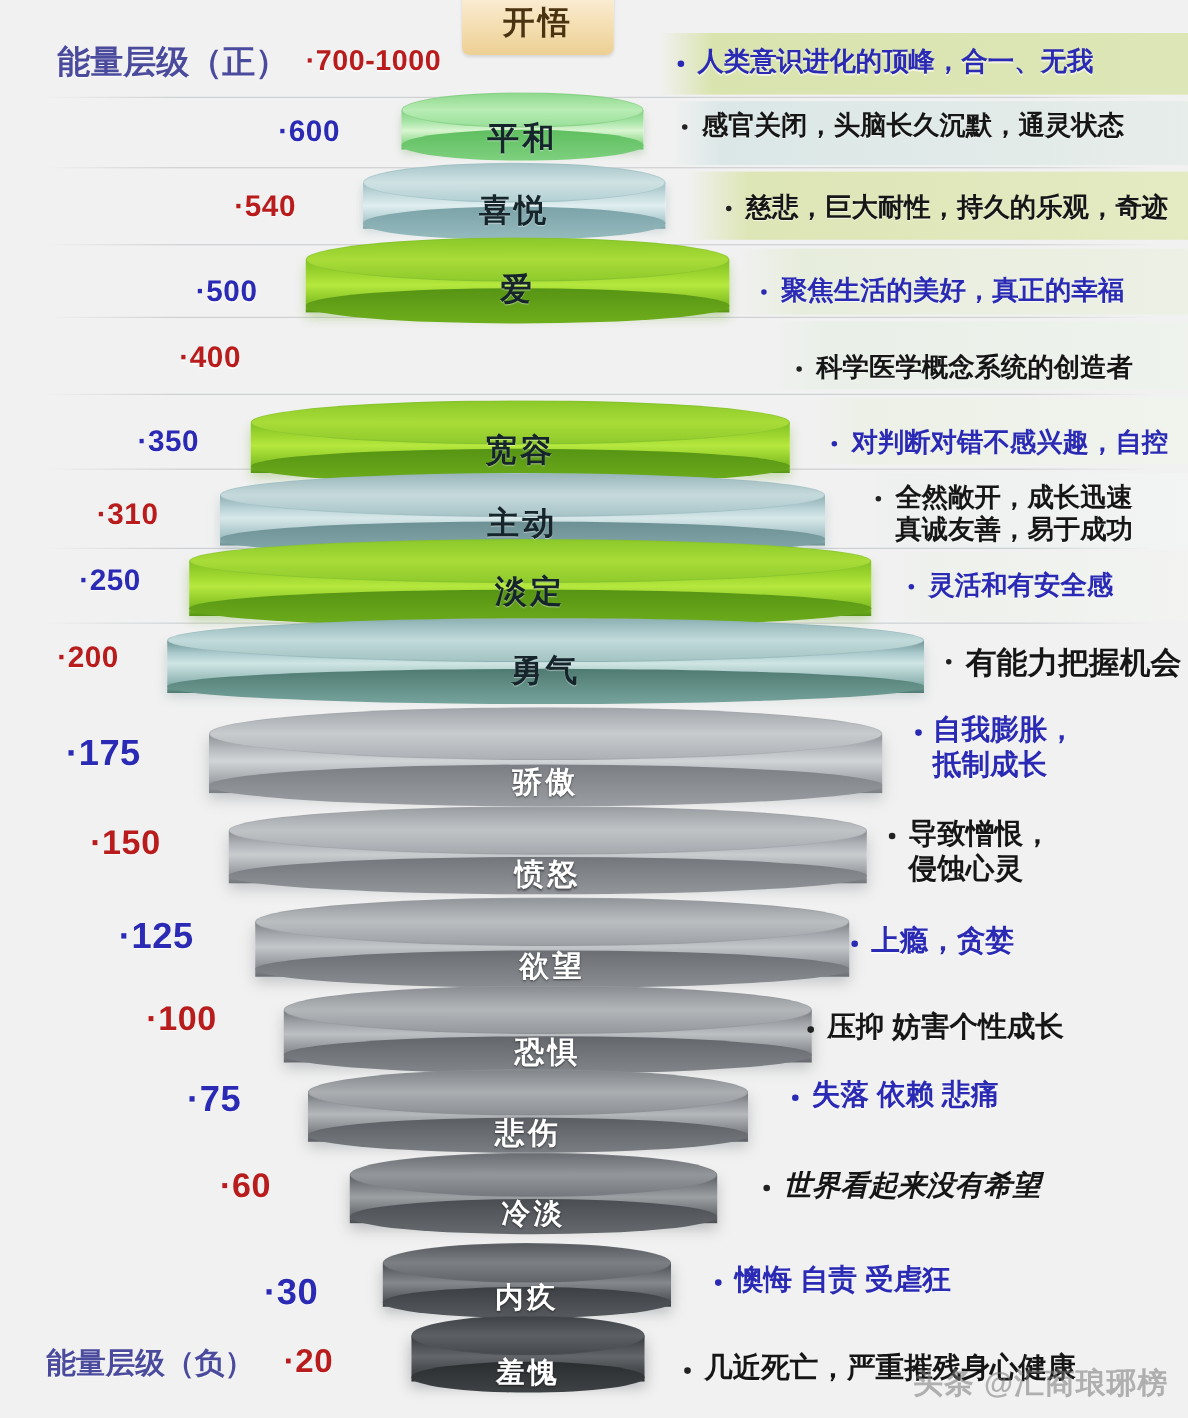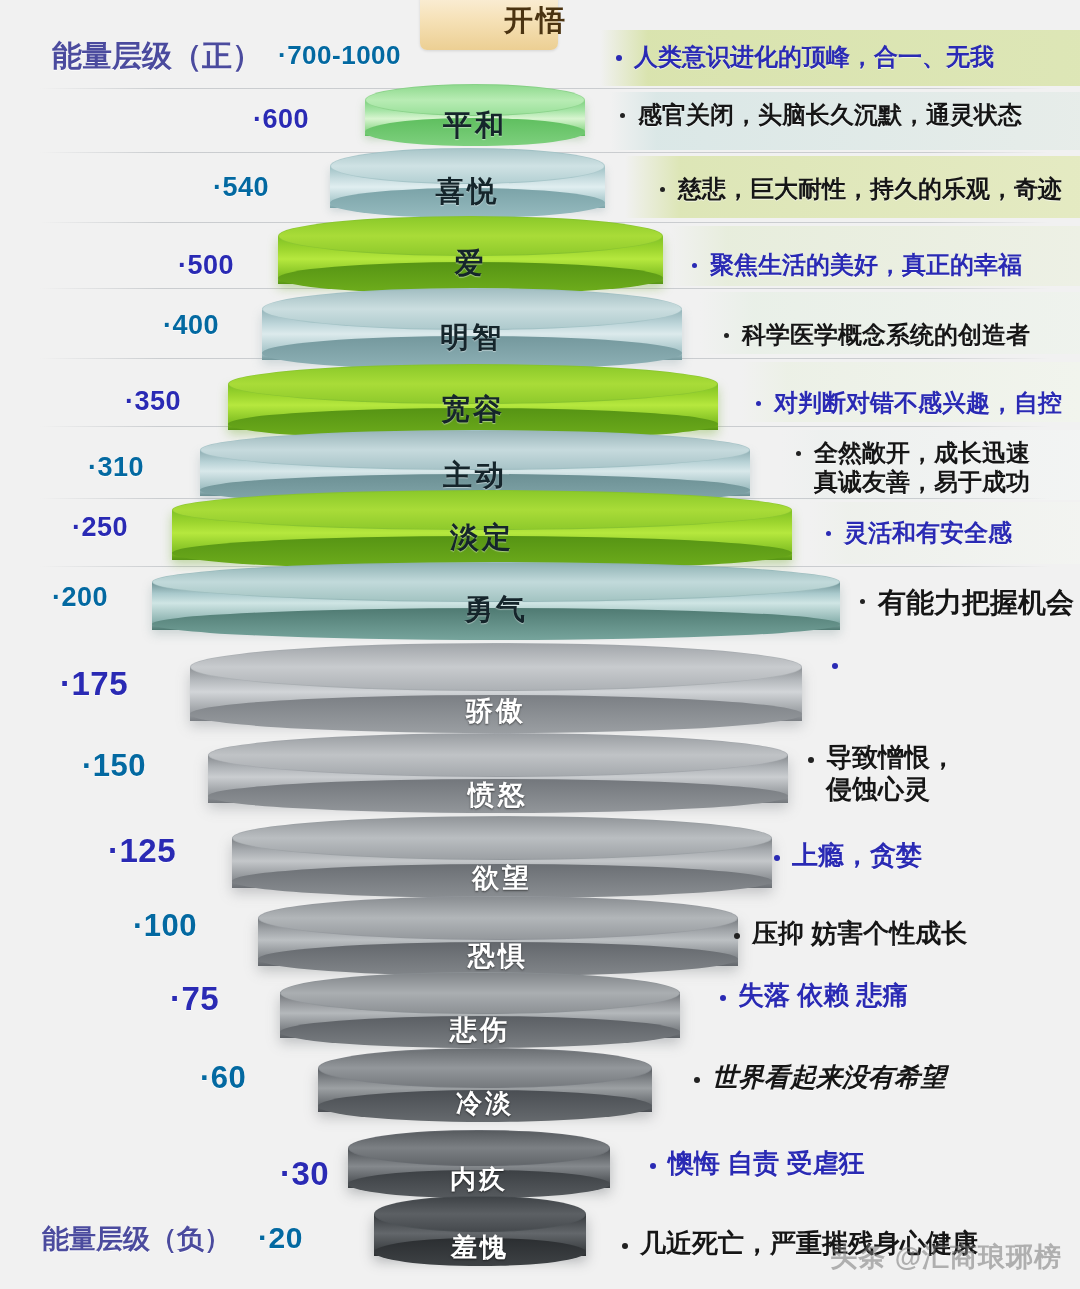--- a/index.html
+++ b/index.html
@@ -20,21 +20,21 @@
 
   
   .num{
     position:absolute;
     white-space:nowrap;
     font-weight:bold;
     letter-spacing:.5px;
     text-shadow:0 1px 0 rgba(255,255,255,.8);
   }
   .num.blue{color:#2a2ab4;}
-  .num.dark{color:#0369a1;text-align:right;}
+  .num.dark{color:#b91c1c;text-align:right;}
 
   
   .disc{position:absolute;}
   .disc .top{
     position:absolute;left:0;top:0;width:100%;
     border-radius:50%;
   }
   .disc .body{
     position:absolute;left:0;width:100%;
     overflow:hidden;
@@ -42,21 +42,21 @@
   .disc .bot{
     position:absolute;left:0;bottom:0;width:100%;border-radius:50%;
   }
   .disc .lbl{
     position:absolute;left:0;width:100%;text-align:center;
     font-weight:bold;z-index:6;
     letter-spacing:3px;
   }
   .lbl.dark{color:#15252b;text-shadow:0 1px 1px rgba(255,255,255,.45);}
   .lbl.light{color:#ffffff;text-shadow:0 1px 2px rgba(0,0,0,.55);}
-  .lbl.brown{color:#4a3311;padding-left:47px;}
+  .lbl.brown{color:#4a3311;}
 
   
   .desc{
     position:absolute;
     font-weight:bold;
     line-height:1.22;
     white-space:pre-line;
     text-shadow:0 1px 0 rgba(255,255,255,.6);
   }
   .desc.blue{color:#2a2ab4;}
@@ -149,26 +149,20 @@
   <div class="disc" style="left:278px;top:216px;width:385px;height:78px;">
     <div class="body" style="top:20px;height:48px;background:linear-gradient(to bottom,#7fc224 0%,#9ed62f 28%,#b6e83e 48%,#7fbe22 84%,#569414 100%);box-shadow:0 4px 10px rgba(110,170,40,.4);"></div>
     <div class="top" style="height:40px;background:linear-gradient(to bottom,#8bc92a 0%,#a9dc38 50%,#8fca2c 100%);border:1px solid rgba(130,190,50,.6);box-sizing:border-box;"></div>
     <div class="bot" style="height:32px;bottom:0;background:linear-gradient(to bottom,#569414,#6fae1c);"></div>
     <div class="lbl dark" style="top:28px;font-size:29px;">爱</div>
   </div>
   <div class="num blue" style="left:178px;top:250px;font-size:27px;">·500</div>
   <div class="desc blue" style="left:710px;top:250px;font-size:24px;">聚焦生活的美好，真正的幸福</div>
   <div style="position:absolute;left:692px;top:263px;width:5px;height:5px;border-radius:50%;background:#2a2ab4;"></div>
 
-  <div class="disc" style="left:262px;top:288px;width:420px;height:82px;">
-    <div class="body" style="top:22px;height:50px;background:linear-gradient(to bottom,#96b6bb 0%,#bed6da 28%,#dceaec 48%,#a2c2c6 85%,#74989d 100%);box-shadow:0 4px 10px rgba(120,150,155,.3);"></div>
-    <div class="top" style="height:42px;background:linear-gradient(to bottom,#a2bec2 0%,#cbdee0 50%,#aecacd 100%);border:1px solid rgba(150,185,190,.5);box-sizing:border-box;"></div>
-    <div class="bot" style="height:34px;bottom:0;background:linear-gradient(to bottom,#74989d,#8fb2b7);"></div>
-    <div class="lbl dark" style="top:30px;font-size:29px;">明智</div>
-  </div>
   <div class="num dark" style="left:163px;top:310px;font-size:27px;">·400</div>
   <div class="desc dark" style="left:742px;top:320px;font-size:24px;">科学医学概念系统的创造者</div>
   <div style="position:absolute;left:724px;top:333px;width:5px;height:5px;border-radius:50%;background:#222;"></div>
 
   <div class="disc" style="left:228px;top:364px;width:490px;height:76px;">
     <div class="body" style="top:20px;height:46px;background:linear-gradient(to bottom,#7fc224 0%,#9ed62f 26%,#b6e83e 46%,#7fbe22 84%,#569414 100%);box-shadow:0 4px 10px rgba(110,170,40,.4);"></div>
     <div class="top" style="height:40px;background:linear-gradient(to bottom,#8bc92a 0%,#a9dc38 50%,#8fca2c 100%);border:1px solid rgba(130,190,50,.6);box-sizing:border-box;"></div>
     <div class="bot" style="height:32px;bottom:0;background:linear-gradient(to bottom,#569414,#6fae1c);"></div>
     <div class="lbl dark" style="top:26px;font-size:29px;">宽容</div>
   </div>
@@ -207,20 +201,22 @@
   <div class="desc dark" style="left:878px;top:586px;font-size:28px;">有能力把握机会</div>
   <div style="position:absolute;left:860px;top:599px;width:5px;height:5px;border-radius:50%;background:#222;"></div>
 
   <div class="disc" style="left:190px;top:643px;width:612px;height:90px;">
     <div class="body" style="top:24px;height:54px;background:linear-gradient(to bottom,#8d9195 0%,#b4b8bc 24%,#d2d5d8 46%,#a0a4a8 80%,#7b7f84 100%);box-shadow:0 5px 12px rgba(110,115,120,.35);"></div>
     <div class="top" style="height:48px;background:linear-gradient(to bottom,#a2a6aa 0%,#c8cbce 50%,#adb1b5 100%);border:1px solid rgba(160,165,170,.5);box-sizing:border-box;"></div>
     <div class="bot" style="height:38px;bottom:0;background:linear-gradient(to bottom,#7b7f84,#9a9ea2);"></div>
     <div class="lbl light" style="top:50px;font-size:27px;">骄傲</div>
   </div>
   <div class="num blue" style="left:60px;top:665px;font-size:33px;">·175</div>
+  <div class="desc blue" style="left:848px;top:648px;font-size:26px;">自我膨胀，
+抵制成长</div>
   <div style="position:absolute;left:832px;top:663px;width:6px;height:6px;border-radius:50%;background:#2a2ab4;"></div>
 
   <div class="disc" style="left:208px;top:733px;width:580px;height:80px;">
     <div class="body" style="top:22px;height:48px;background:linear-gradient(to bottom,#85898d 0%,#adb1b5 24%,#cacdd0 46%,#989ca0 80%,#73777c 100%);box-shadow:0 5px 12px rgba(110,115,120,.35);"></div>
     <div class="top" style="height:44px;background:linear-gradient(to bottom,#9a9ea2 0%,#c0c3c6 50%,#a5a9ad 100%);border:1px solid rgba(155,160,165,.5);box-sizing:border-box;"></div>
     <div class="bot" style="height:34px;bottom:0;background:linear-gradient(to bottom,#73777c,#92969a);"></div>
     <div class="lbl light" style="top:44px;font-size:27px;">愤怒</div>
   </div>
   <div class="num dark" style="left:82px;top:748px;font-size:31px;">·150</div>
   <div class="desc dark" style="left:826px;top:742px;font-size:26px;">导致憎恨，
@@ -266,21 +262,21 @@
   <div class="num dark" style="left:200px;top:1060px;font-size:31px;">·60</div>
   <div class="desc dark" style="left:712px;top:1062px;font-size:26px;font-style:italic;">世界看起来没有希望</div>
   <div style="position:absolute;left:694px;top:1077px;width:6px;height:6px;border-radius:50%;background:#222;"></div>
 
   <div class="disc" style="left:348px;top:1130px;width:262px;height:68px;">
     <div class="body" style="top:18px;height:40px;background:linear-gradient(to bottom,#4a4e52 0%,#6a6e72 24%,#85898d 46%,#585c60 80%,#3c4044 100%);box-shadow:0 5px 12px rgba(70,75,80,.35);"></div>
     <div class="top" style="height:36px;background:linear-gradient(to bottom,#575b5f 0%,#7c8084 50%,#62666a 100%);border:1px solid rgba(105,110,115,.5);box-sizing:border-box;"></div>
     <div class="bot" style="height:28px;bottom:0;background:linear-gradient(to bottom,#3c4044,#565a5e);"></div>
     <div class="lbl light" style="top:32px;font-size:26px;">内疚</div>
   </div>
-  <div class="num blue" style="left:240px;top:1155px;font-size:33px;margin-left:40px;">·30</div>
+  <div class="num blue" style="left:240px;top:1155px;font-size:33px;">·30</div>
   <div class="desc blue" style="left:668px;top:1148px;font-size:26px;">懊悔 自责 受虐狂</div>
   <div style="position:absolute;left:650px;top:1163px;width:6px;height:6px;border-radius:50%;background:#2a2ab4;"></div>
 
   <div class="disc" style="left:374px;top:1196px;width:212px;height:70px;">
     <div class="body" style="top:18px;height:42px;background:linear-gradient(to bottom,#36393d 0%,#4e5256 24%,#63676b 46%,#424649 80%,#2b2e31 100%);box-shadow:0 5px 12px rgba(55,60,65,.35);"></div>
     <div class="top" style="height:36px;background:linear-gradient(to bottom,#3f4347 0%,#5c6064 50%,#464a4e 100%);border:1px solid rgba(80,85,90,.5);box-sizing:border-box;"></div>
     <div class="bot" style="height:28px;bottom:0;background:linear-gradient(to bottom,#2b2e31,#3e4245);"></div>
     <div class="lbl light" style="top:34px;font-size:26px;">羞愧</div>
   </div>
   <div class="desc dark" style="left:640px;top:1228px;font-size:26px;">几近死亡，严重摧残身心健康</div>

